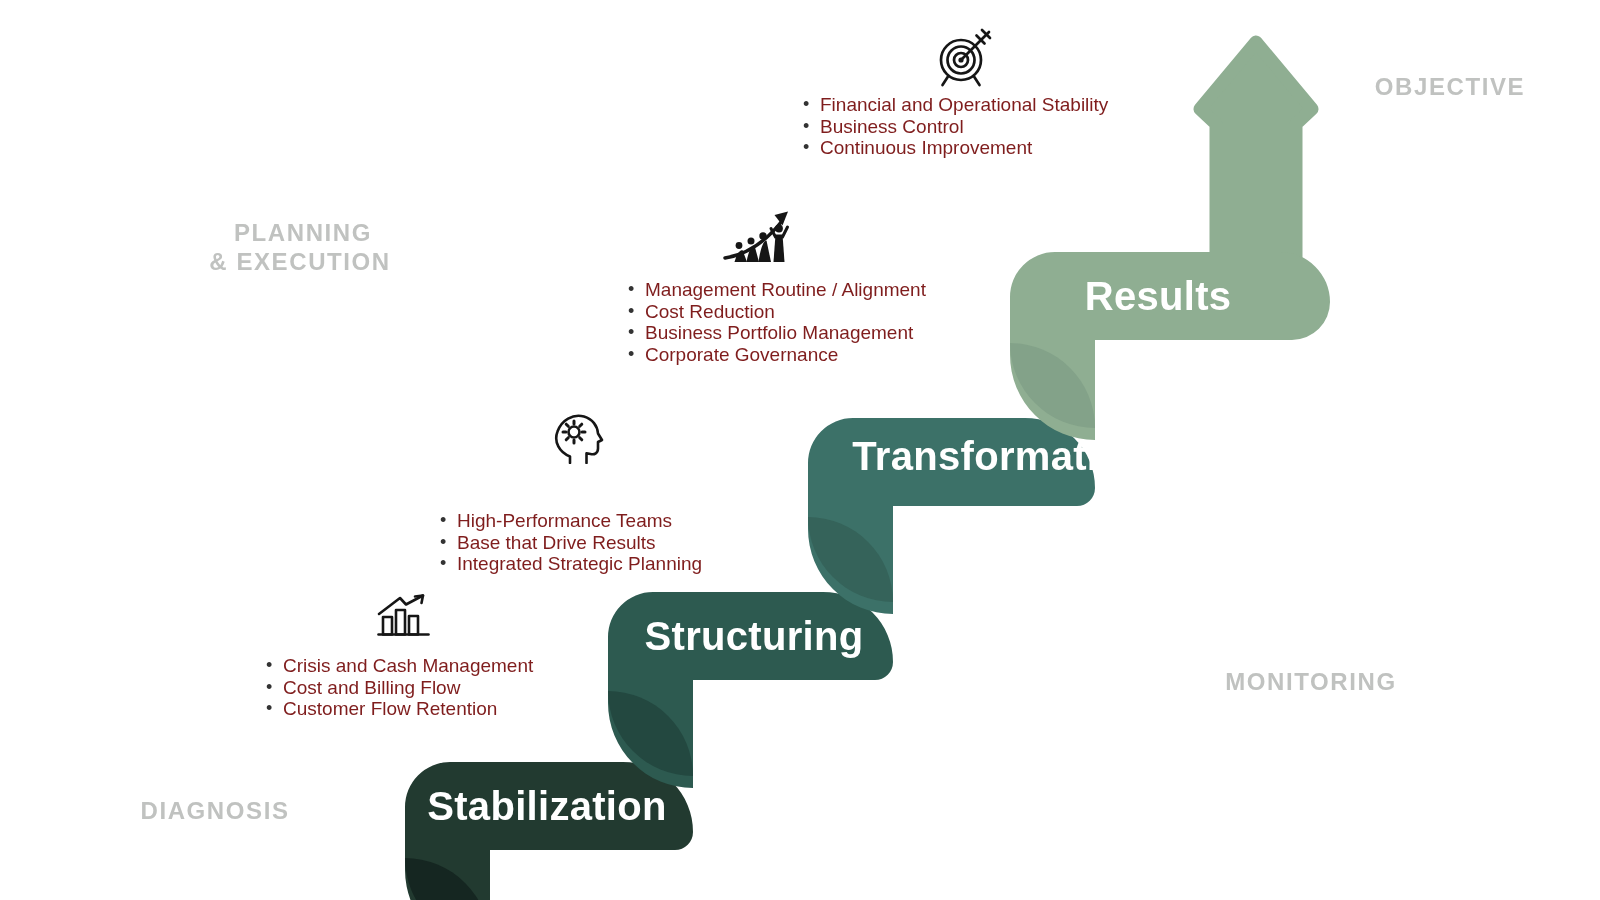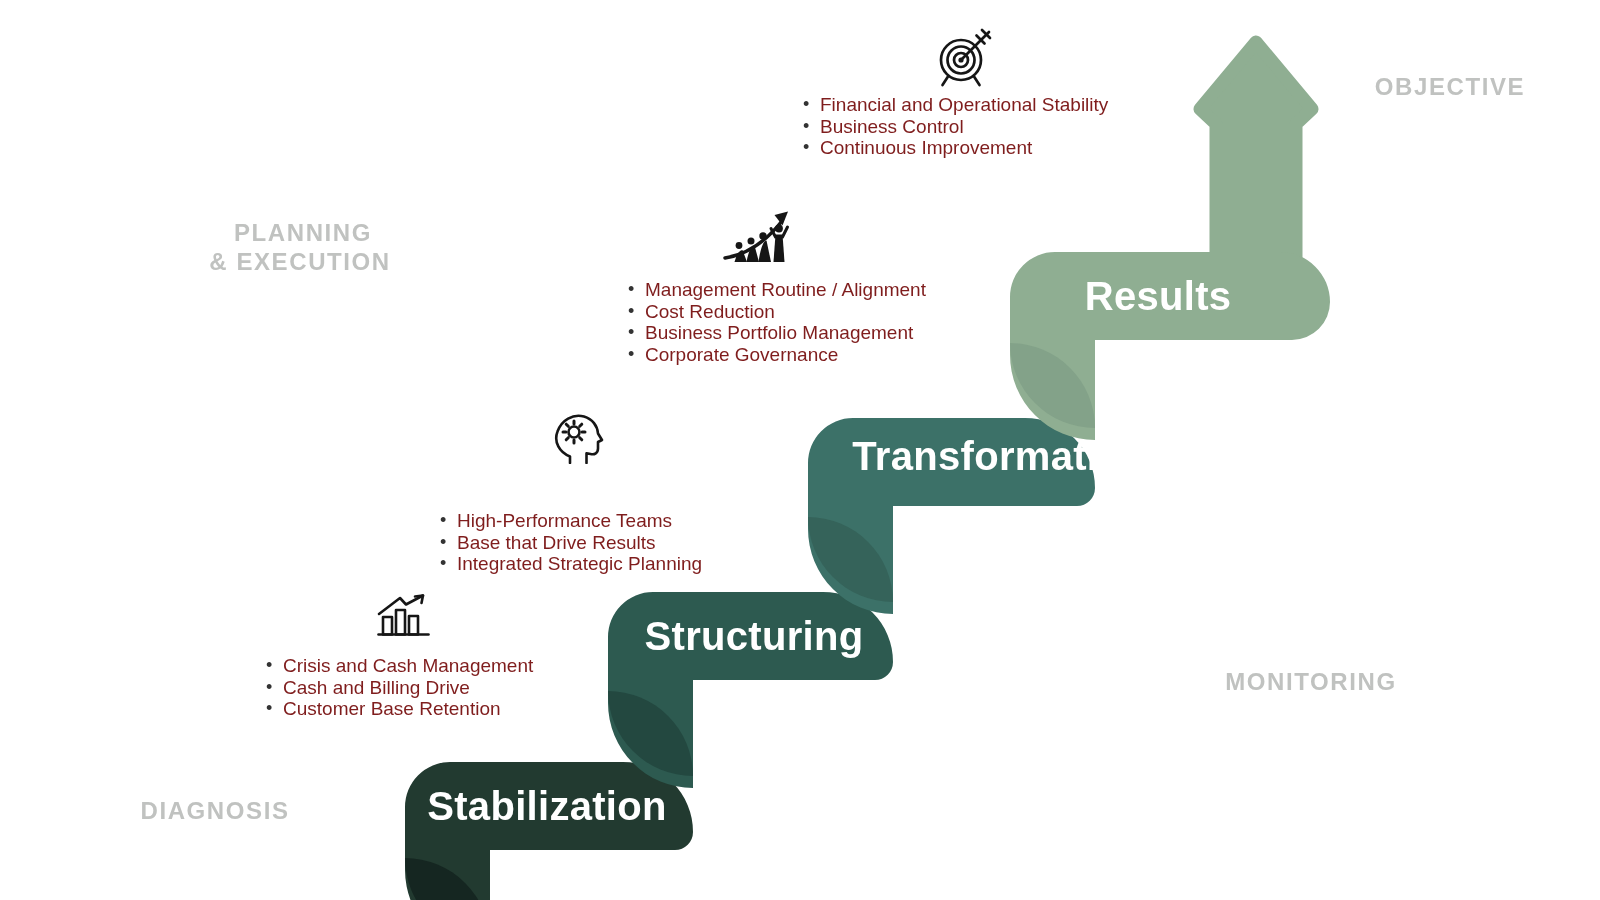--- a/index.html
+++ b/index.html
@@ -46,22 +46,22 @@
   <div class="band-label" style="left:1158px;top:296px;">Results</div>
 
   <div class="stage-label" style="left:303px;top:233px;">PLANNING</div>
   <div class="stage-label" style="left:300px;top:262px;">&amp; EXECUTION</div>
   <div class="stage-label" style="left:215px;top:811px;">DIAGNOSIS</div>
   <div class="stage-label" style="left:1311px;top:682px;">MONITORING</div>
   <div class="stage-label" style="left:1450px;top:87px;">OBJECTIVE</div>
 
   <ul class="bullets" style="left:264px;top:655px;">
     <li>Crisis and Cash Management</li>
-    <li>Cash and Billing Drive</li>
-    <li>Customer Base Retention</li>
+    <li>Cost and Billing Flow</li>
+    <li>Customer Flow Retention</li>
   </ul>
   <ul class="bullets" style="left:438px;top:503px;margin-top:7px;">
     <li>High-Performance Teams</li>
     <li>Base that Drive Results</li>
     <li>Integrated Strategic Planning</li>
   </ul>
   <ul class="bullets" style="left:626px;top:279px;">
     <li>Management Routine / Alignment</li>
     <li>Cost Reduction</li>
     <li>Business Portfolio Management</li>

